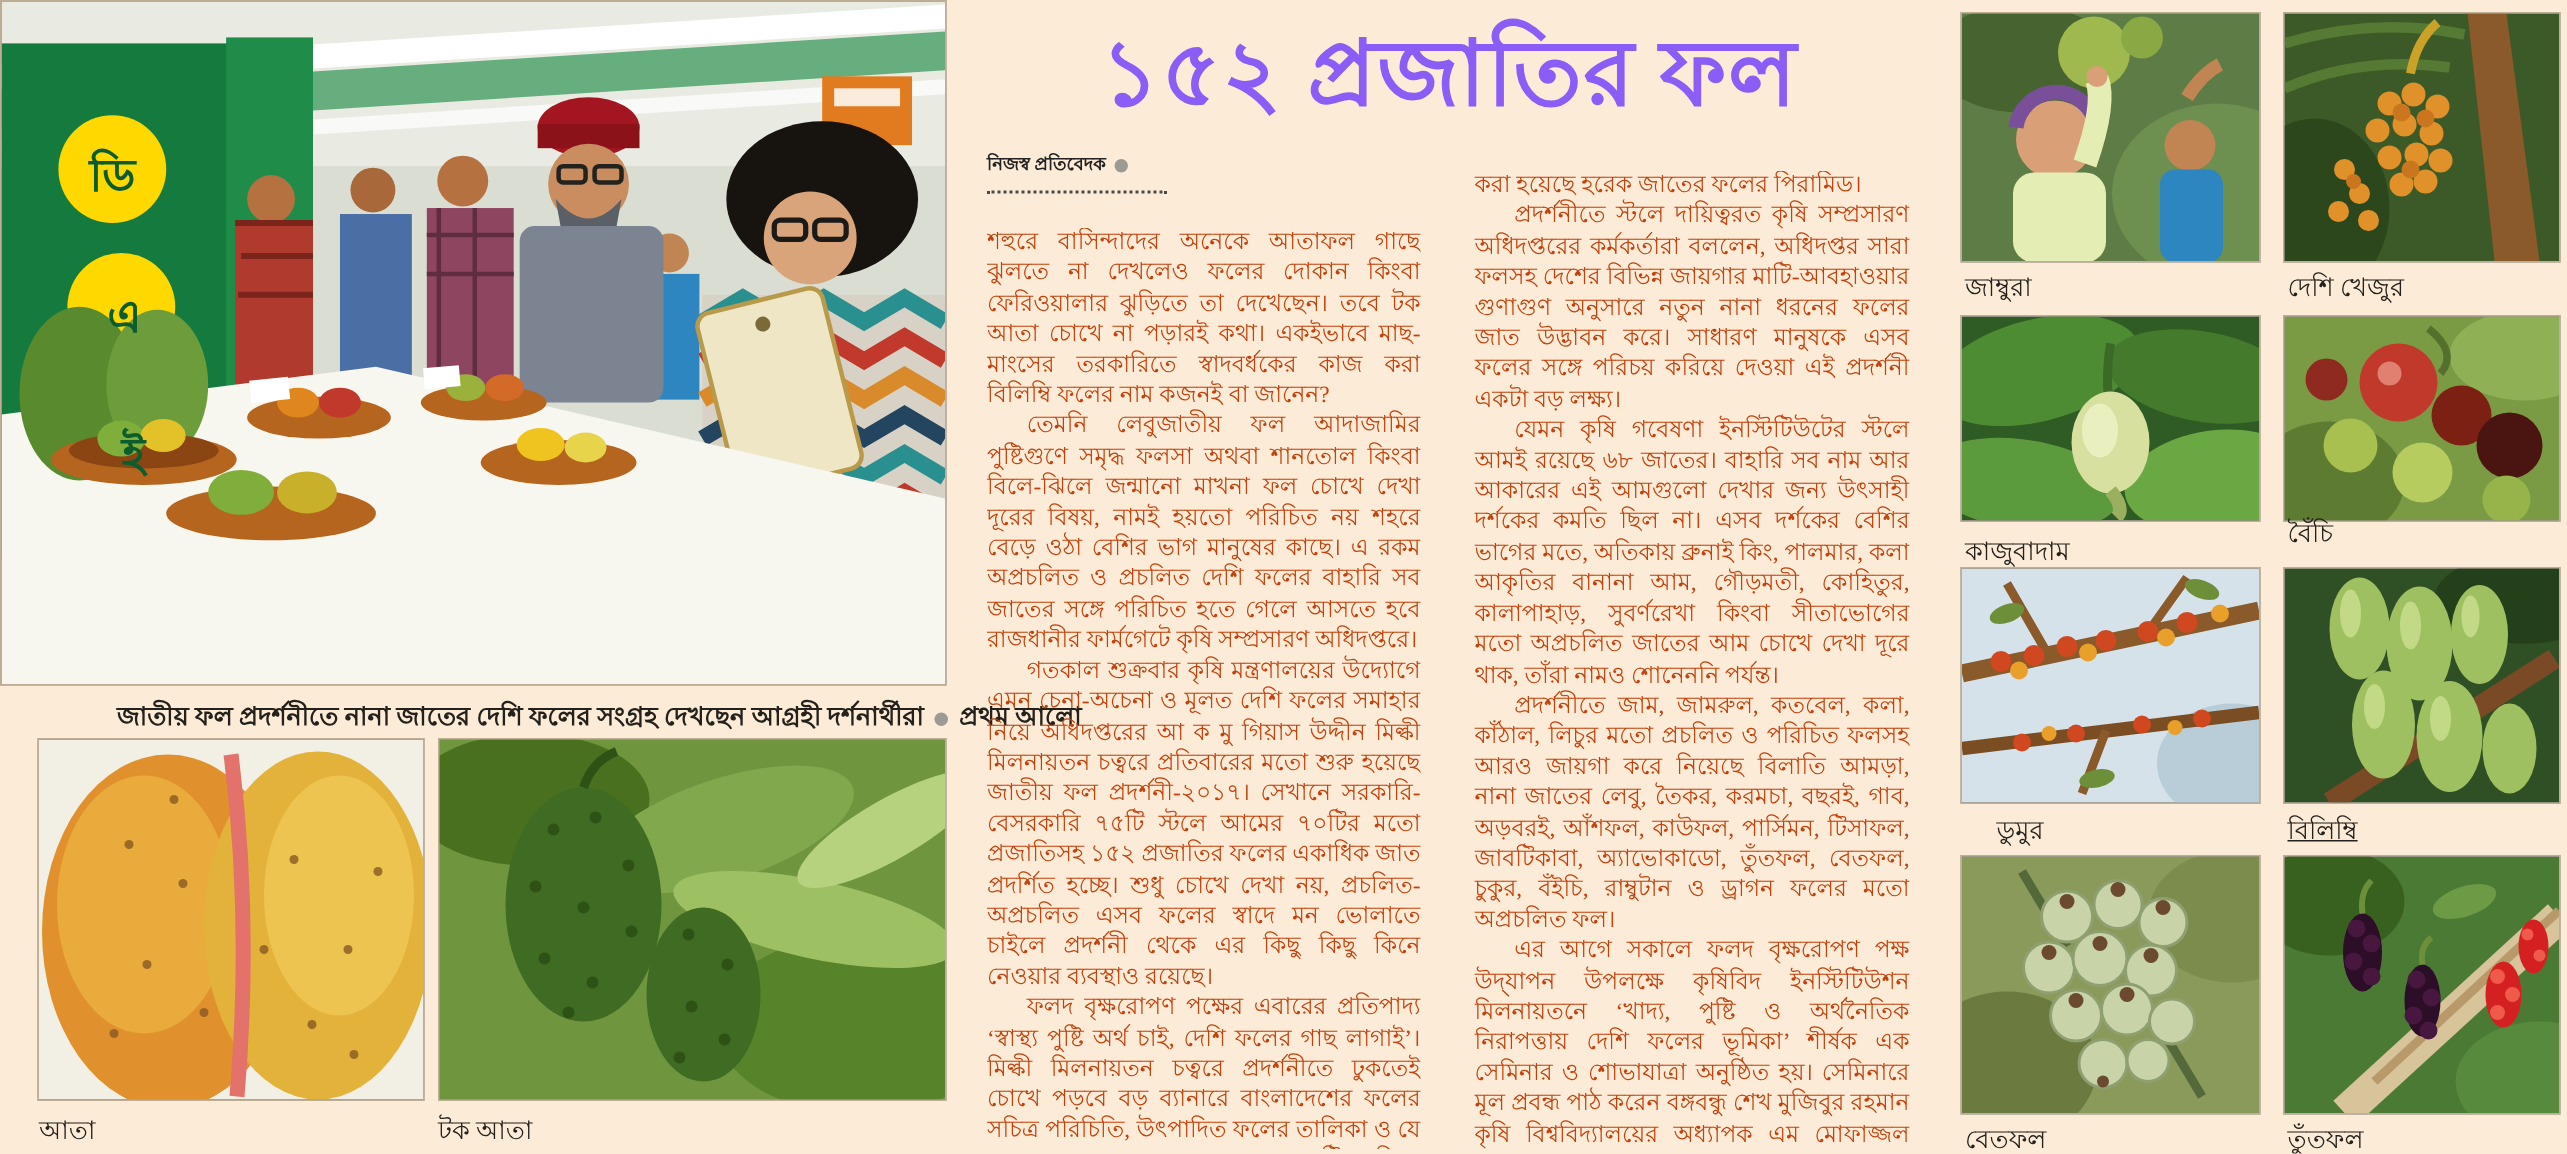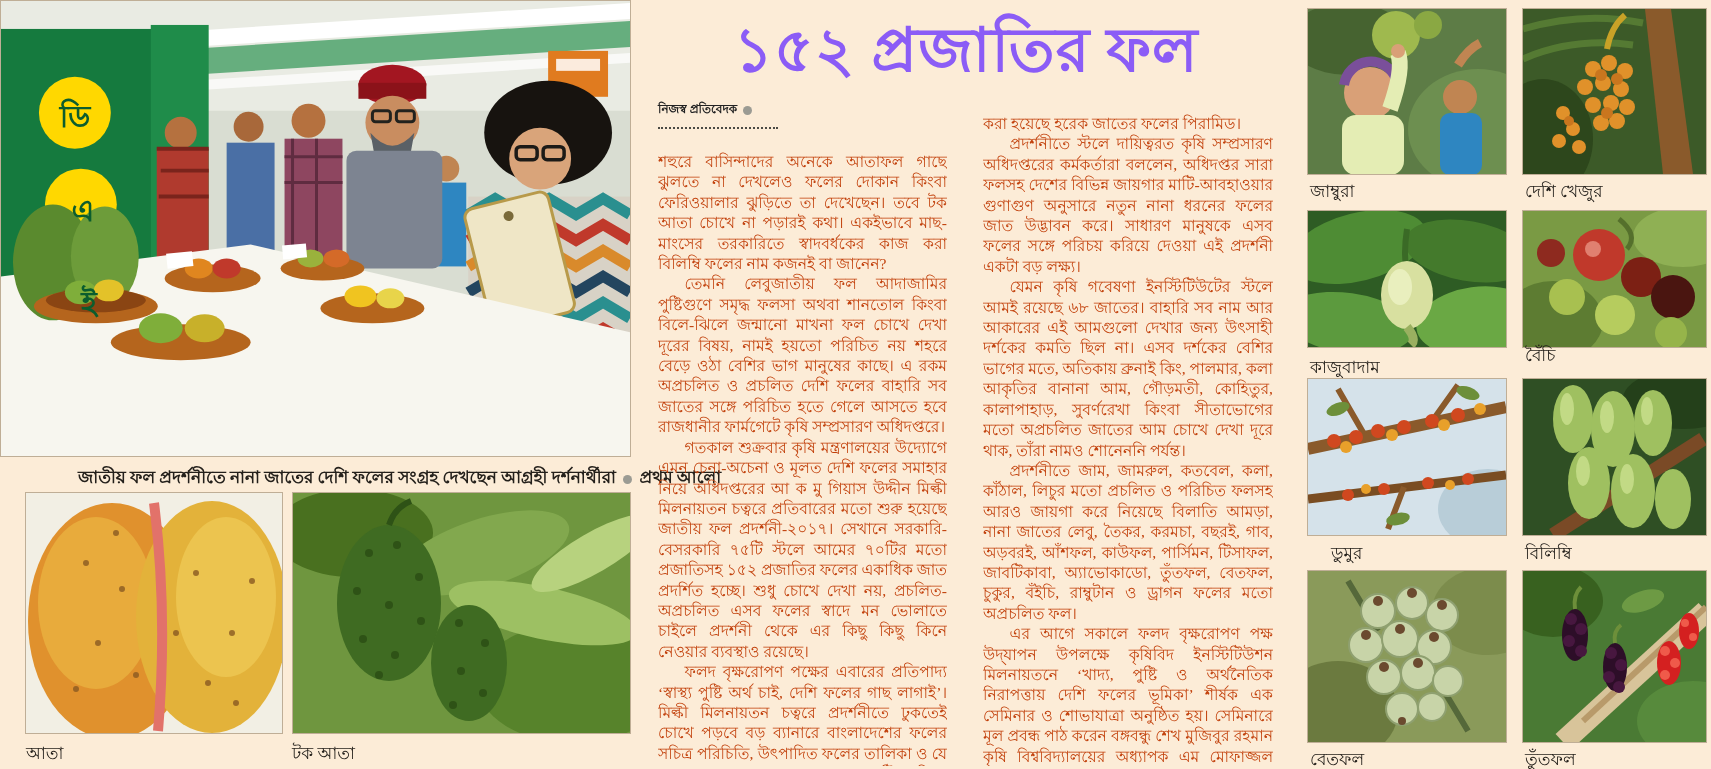--- a/index.html
+++ b/index.html
@@ -336,21 +336,21 @@
     </g>
     <g fill="#c2da85">
       <ellipse cx="44" cy="30" rx="7" ry="16"></ellipse>
         <ellipse cx="84" cy="38" rx="7" ry="16"></ellipse>
       <ellipse cx="124" cy="32" rx="6" ry="14"></ellipse>
         <ellipse cx="60" cy="92" rx="7" ry="15"></ellipse>
       <ellipse cx="104" cy="100" rx="7" ry="15"></ellipse>
     </g>
   </svg>
 </figure>
-<div class="cap" style="left:1525px;top:540px;">বিলিম্বি</div>
+<div class="cap" style="left:1525px;top:540px;text-decoration:underline;">বিলিম্বি</div>
 
 <figure class="photo" style="left:1307px;top:570px;width:198px;height:171px;">
   <svg viewBox="0 0 198 171" preserveAspectRatio="none">
     <rect width="198" height="171" fill="#8a9a5a"></rect>
     <ellipse cx="30" cy="140" rx="60" ry="50" fill="#6b7a3f"></ellipse>
     <ellipse cx="180" cy="40" rx="56" ry="44" fill="#7c8c4c"></ellipse>
     <path d="M40,10 L70,60 M160,160 L130,110" stroke="#55683a" stroke-width="6"></path>
     <g fill="#c8d4a8" stroke="#8fa070" stroke-width="2">
       <circle cx="70" cy="40" r="17"></circle>
         <circle cx="104" cy="32" r="16"></circle>

